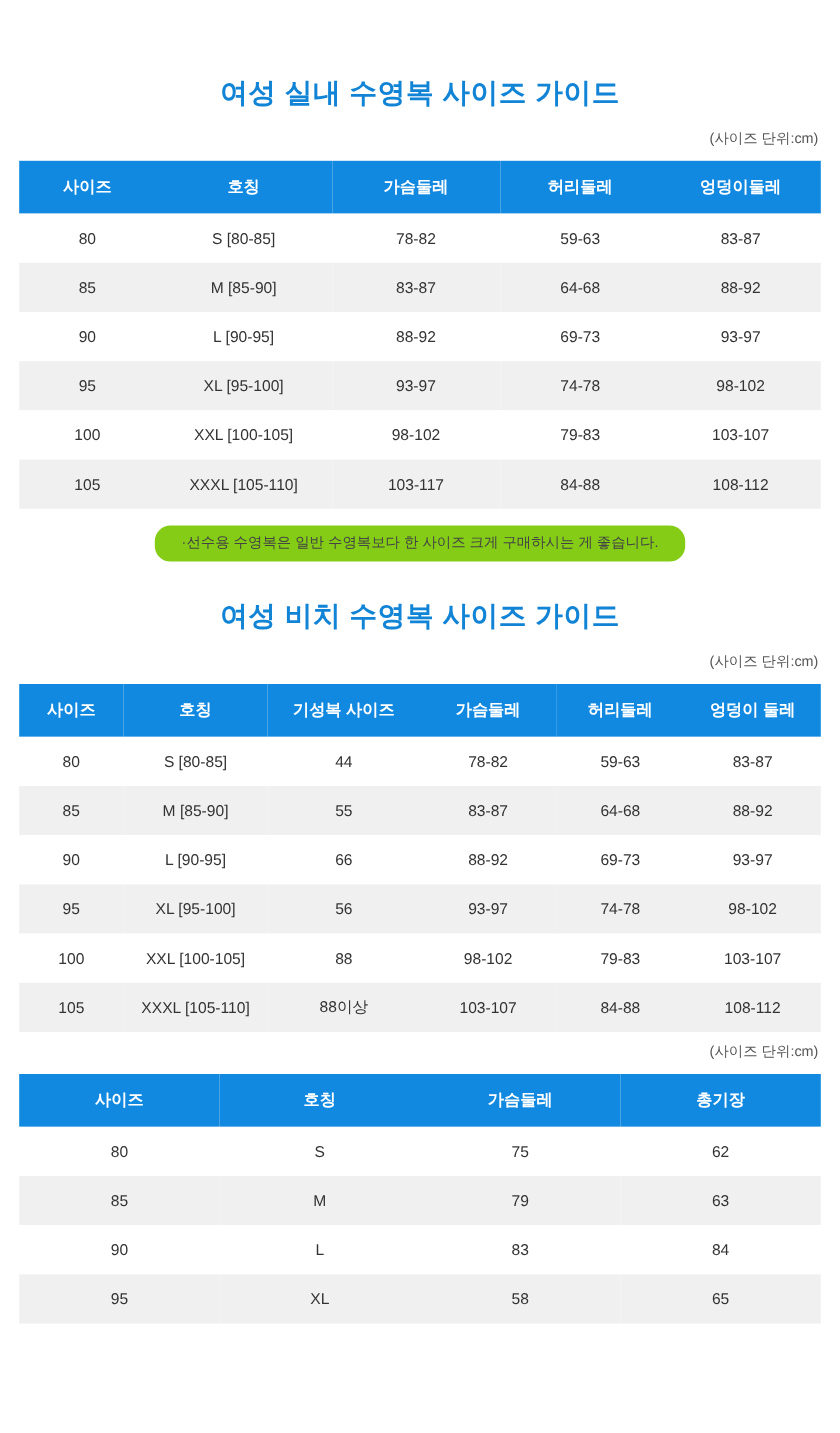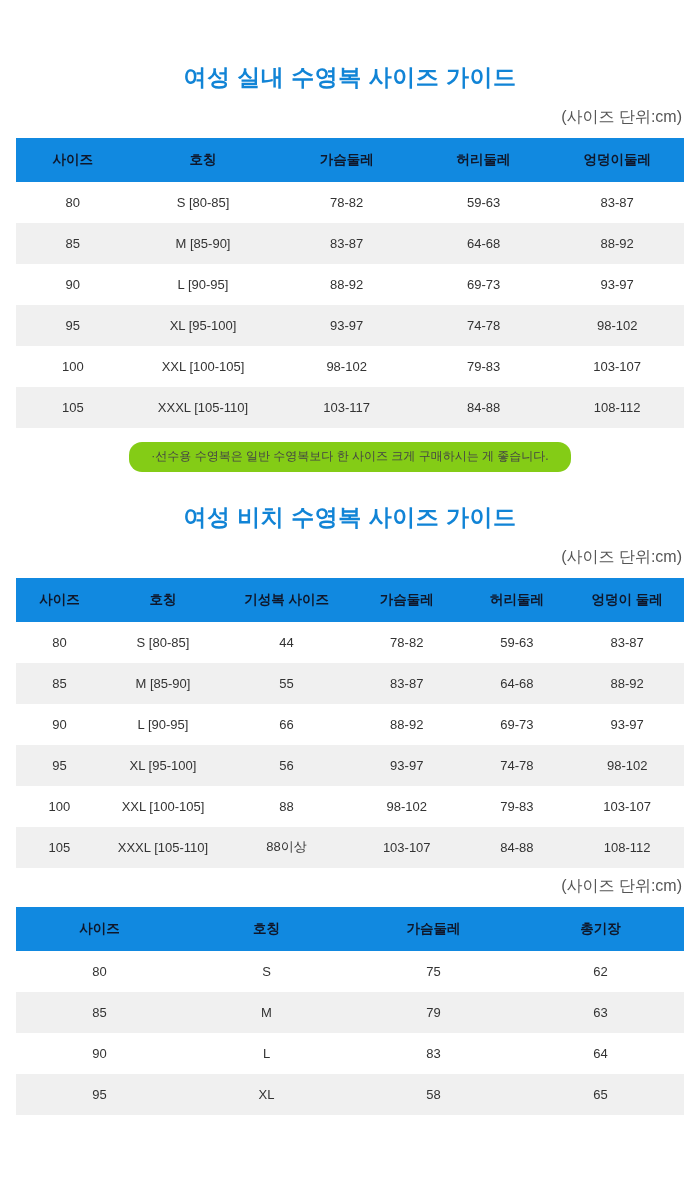--- a/index.html
+++ b/index.html
@@ -33,35 +33,35 @@
     margin: 0;
     padding-top: 28px;
     padding-bottom: 6px;
   }
   .section-title.first {
     padding-top: 30px;
     margin-top: 32px;
   }
   .unit-note {
     text-align: right;
-    font-size: 16px;
+    font-size: 12px;
     color: #555555;
     padding-right: 18px;
     padding-top: 8px;
     padding-bottom: 10px;
   }
   table.size-table {
     border-collapse: collapse;
     width: 668px;
     margin: 0 auto;
     table-layout: fixed;
   }
   table.size-table th {
     background: #1189e0;
-    color: #0f172a;
+    color: #ffffff;
     font-size: 13.5px;
     font-weight: bold;
     height: 42px;
     text-align: center;
     vertical-align: middle;
     border: none;
   }
   table.size-table td {
     font-size: 13px;
     color: #333333;
@@ -268,21 +268,21 @@
         <tr>
           <td>85</td>
           <td>M</td>
           <td>79</td>
           <td>63</td>
         </tr>
         <tr>
           <td>90</td>
           <td>L</td>
           <td>83</td>
-          <td>64</td>
+          <td>84</td>
         </tr>
         <tr>
           <td>95</td>
           <td>XL</td>
           <td>58</td>
           <td>65</td>
         </tr>
       </tbody>
     </table>
     <div class="note-wrap">

